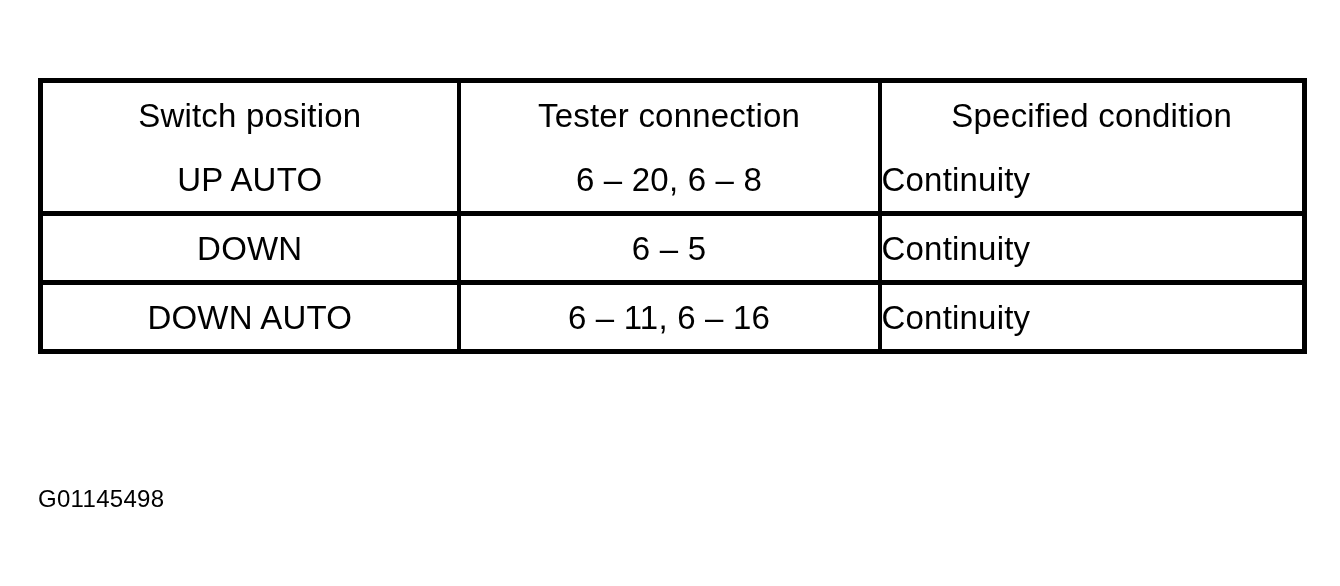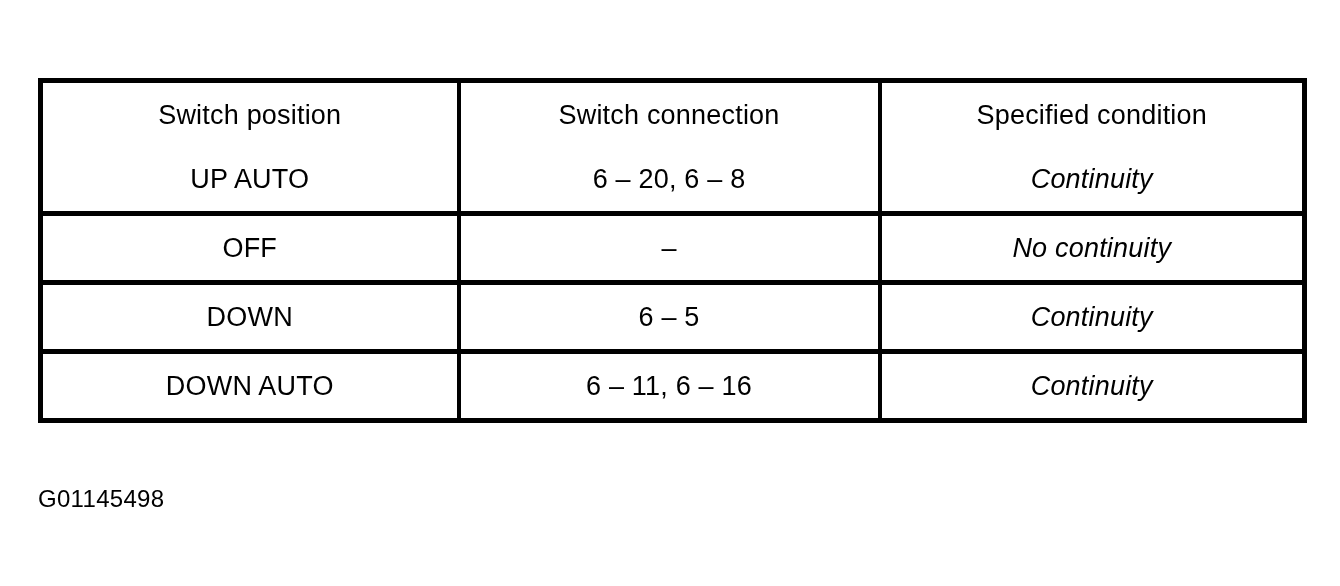--- a/index.html
+++ b/index.html
@@ -43,21 +43,21 @@
   .spec-table tr {
     height: 64px;
   }
 
   .spec-table th,
   .spec-table td {
     height: 64px;
     padding: 0;
     margin: 0;
     font-weight: normal;
-    font-size: 27px;
+    font-size: 33px;
     line-height: 1;
     letter-spacing: 0.2px;
     vertical-align: middle;
     border-bottom: 5px solid #000000;
     border-right: 4px solid #000000;
     background: #ffffff;
   }
 
   .spec-table tr:last-child th,
   .spec-table tr:last-child td {
@@ -67,23 +67,22 @@
   .spec-table th:last-child,
   .spec-table td:last-child {
     border-right: none;
   }
 
   .cell-center {
     text-align: center;
   }
 
   .cell-left {
-    text-align: center;
+    text-align: left;
     padding-left: 9px;
-    font-style: italic;
   }
 
   
   .caption {
     position: absolute;
     left: 38px;
     top: 487px;
     font-size: 24px;
     line-height: 1;
     letter-spacing: 0.3px;
@@ -98,34 +97,29 @@
 
   <table class="spec-table">
     <colgroup>
       <col class="c1">
       <col class="c2">
       <col class="c3">
     </colgroup>
     <thead>
       <tr>
         <th class="cell-center">Switch position</th>
-        <th class="cell-center">Switch connection</th>
+        <th class="cell-center">Tester connection</th>
         <th class="cell-center">Specified condition</th>
       </tr>
     </thead>
     <tbody>
       <tr>
         <td class="cell-center">UP AUTO</td>
         <td class="cell-center">6 – 20, 6 – 8</td>
         <td class="cell-left">Continuity</td>
-      </tr>
-      <tr>
-        <td class="cell-center">OFF</td>
-        <td class="cell-center">–</td>
-        <td class="cell-left">No continuity</td>
       </tr>
       <tr>
         <td class="cell-center">DOWN</td>
         <td class="cell-center">6 – 5</td>
         <td class="cell-left">Continuity</td>
       </tr>
       <tr>
         <td class="cell-center">DOWN AUTO</td>
         <td class="cell-center">6 – 11, 6 – 16</td>
         <td class="cell-left">Continuity</td>

